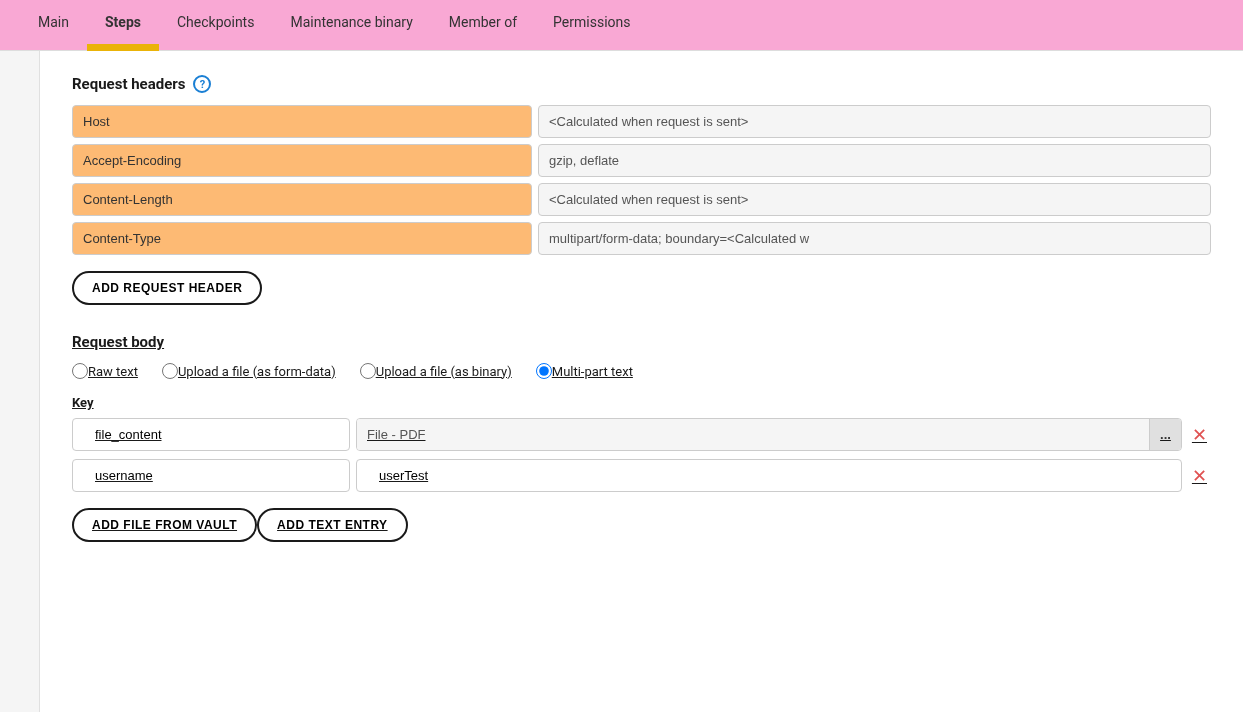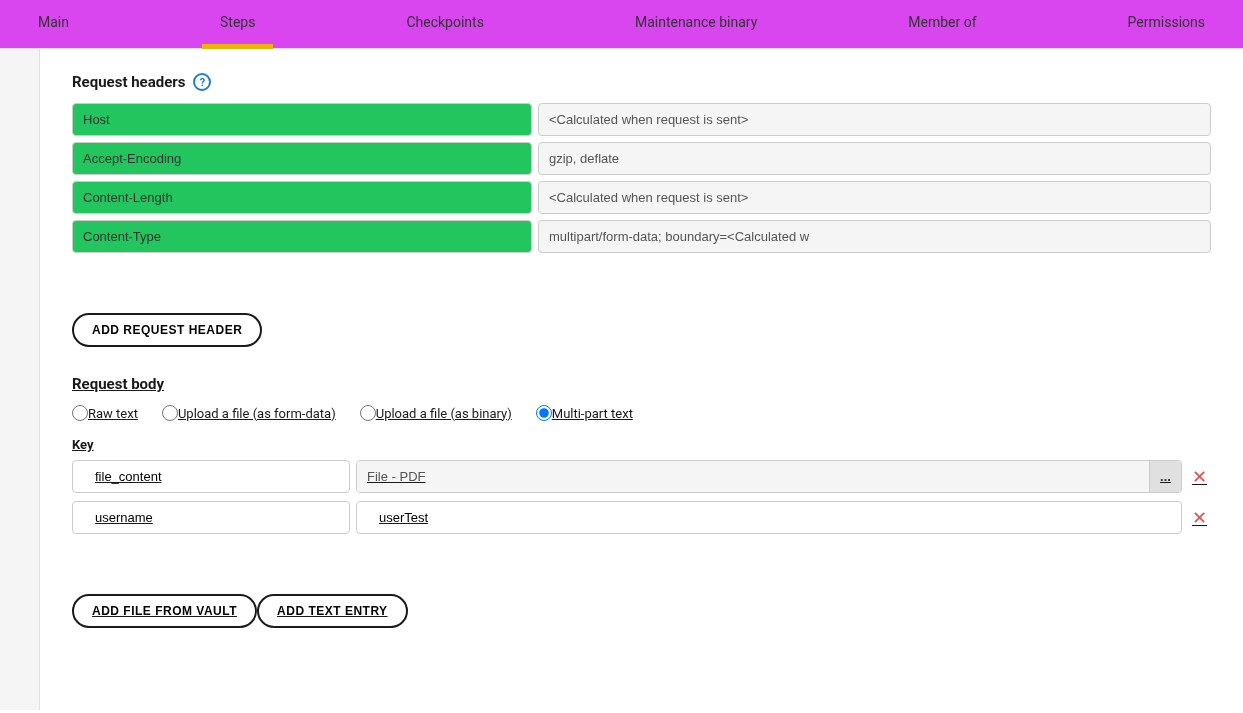--- a/index.html
+++ b/index.html
@@ -8,36 +8,35 @@
       font-size: 14px;
       background: #fff;
       color: #1a1a1a;
     }
 
     
     .tabs {
       display: flex;
       border-bottom: 1px solid #ddd;
       padding: 0 20px;
-      background: #d946ef;
-      justify-content: space-between;
+      background: #f9a8d4;
     }
     .tab {
       padding: 14px 18px;
       cursor: pointer;
       font-size: 14px;
       color: #333;
       text-decoration: none;
       border-bottom: 3px solid transparent;
       margin-bottom: -1px;
       white-space: nowrap;
     }
     .tab.active {
-      border-bottom: 5px solid #eab308;
-      font-weight: 400;
+      border-bottom: 7px solid #eab308;
+      font-weight: 700;
     }
 
     
     .content {
       display: flex;
       min-height: calc(713px - 52px);
     }
     .sidebar {
       width: 40px;
       background: #f5f5f5;
@@ -83,21 +82,21 @@
     }
     .header-row {
       display: flex;
       gap: 6px;
     }
     .header-key, .header-value {
       border: 1px solid #ccc;
       border-radius: 4px;
       padding: 8px 10px;
       font-size: 13px;
-      background: #22c55e;
+      background: #fdba74;
       color: #333;
     }
     .header-key {
       flex: 0 0 460px;
     }
     .header-value {
       flex: 1;
       background: #f5f5f5;
       color: #555;
     }
@@ -106,21 +105,20 @@
     .outline-btn {
       border: 2px solid #1a1a1a;
       border-radius: 20px;
       background: transparent;
       padding: 8px 18px;
       font-size: 12px;
       font-weight: 700;
       cursor: pointer;
       letter-spacing: 0.5px;
       text-transform: uppercase;
-      margin-top: 44px;
     }
 
     
     .request-body-section {
       margin-top: 28px;
       text-decoration: underline;
     }
     .radio-group {
       display: flex;
       gap: 24px;

